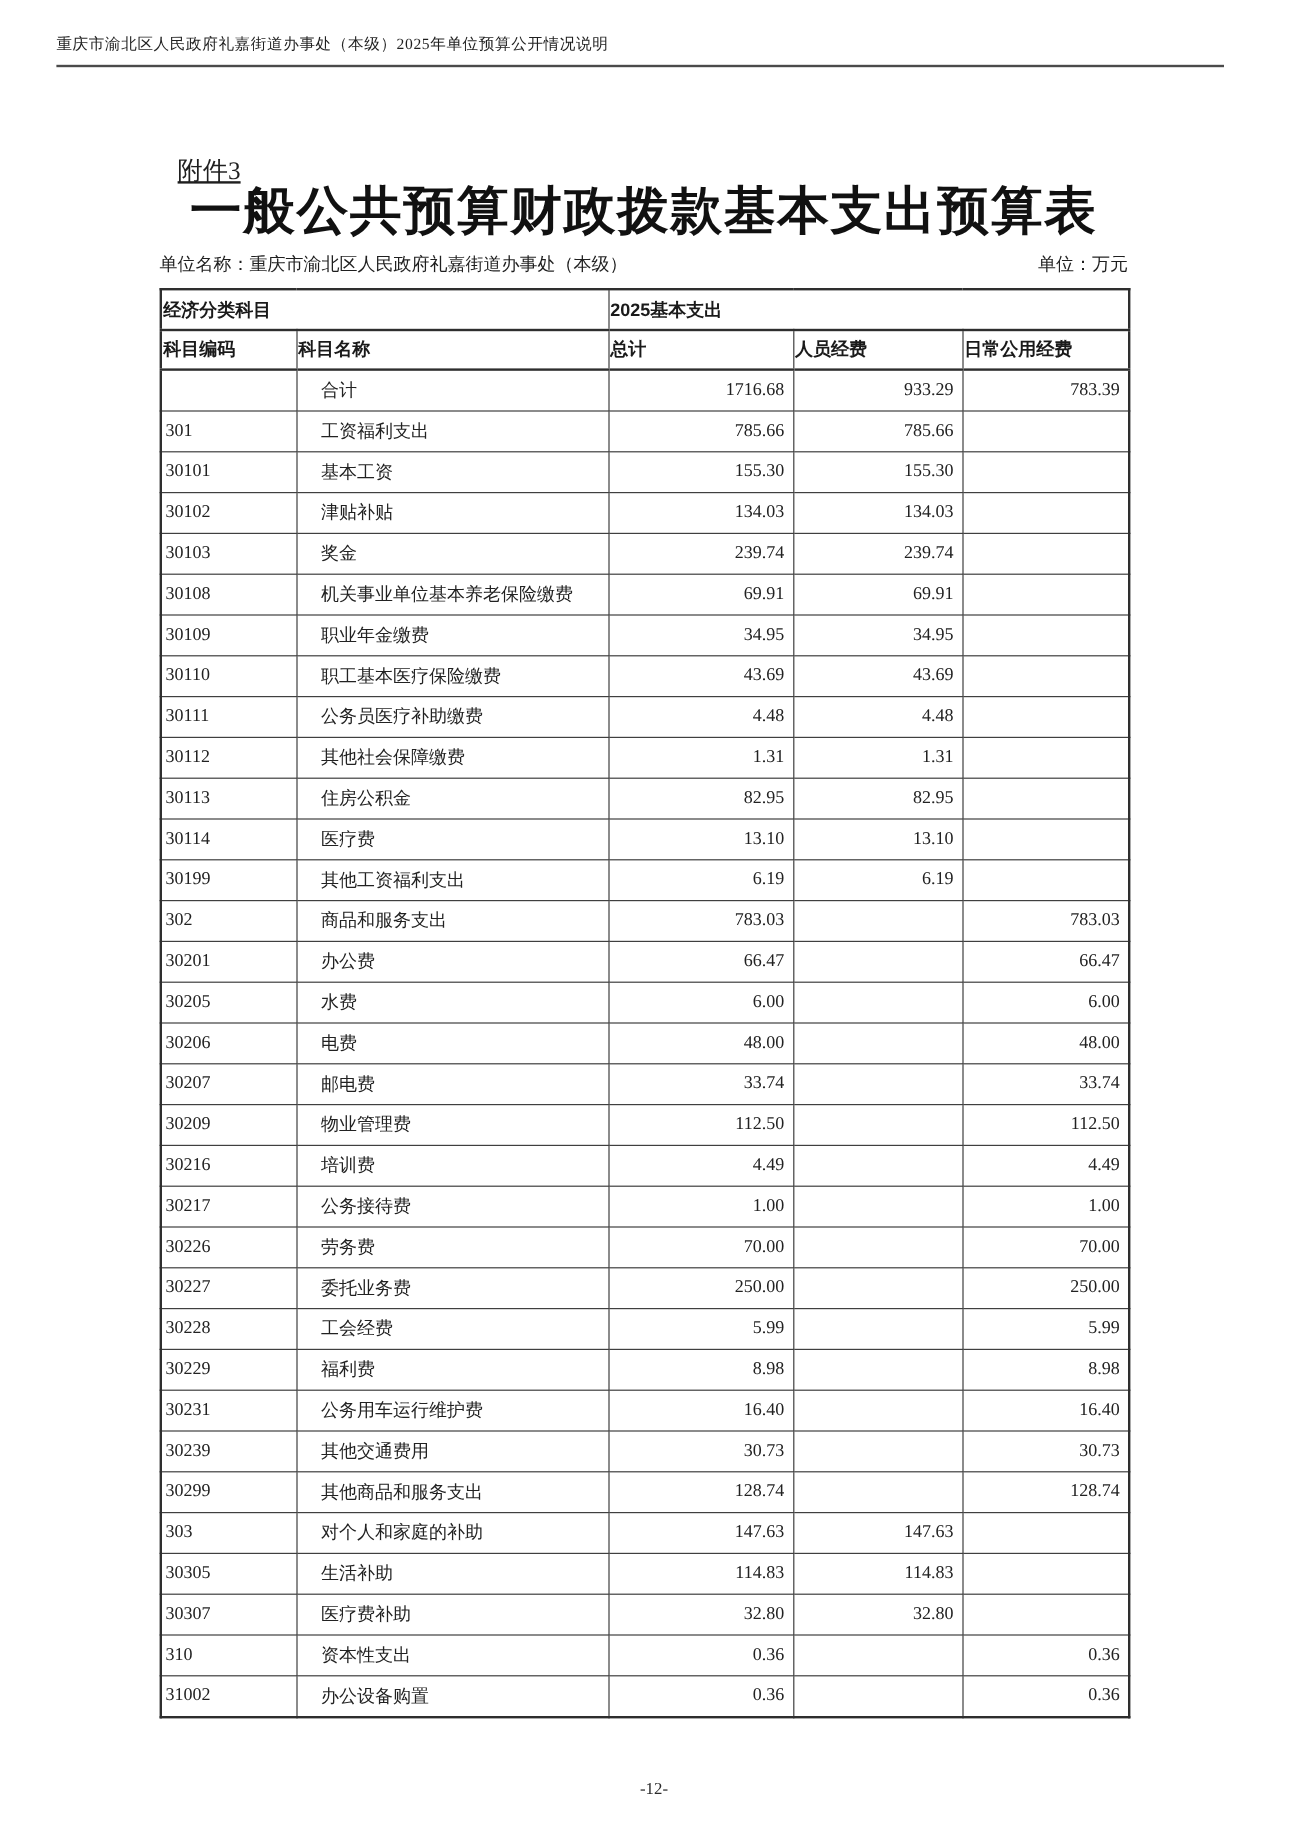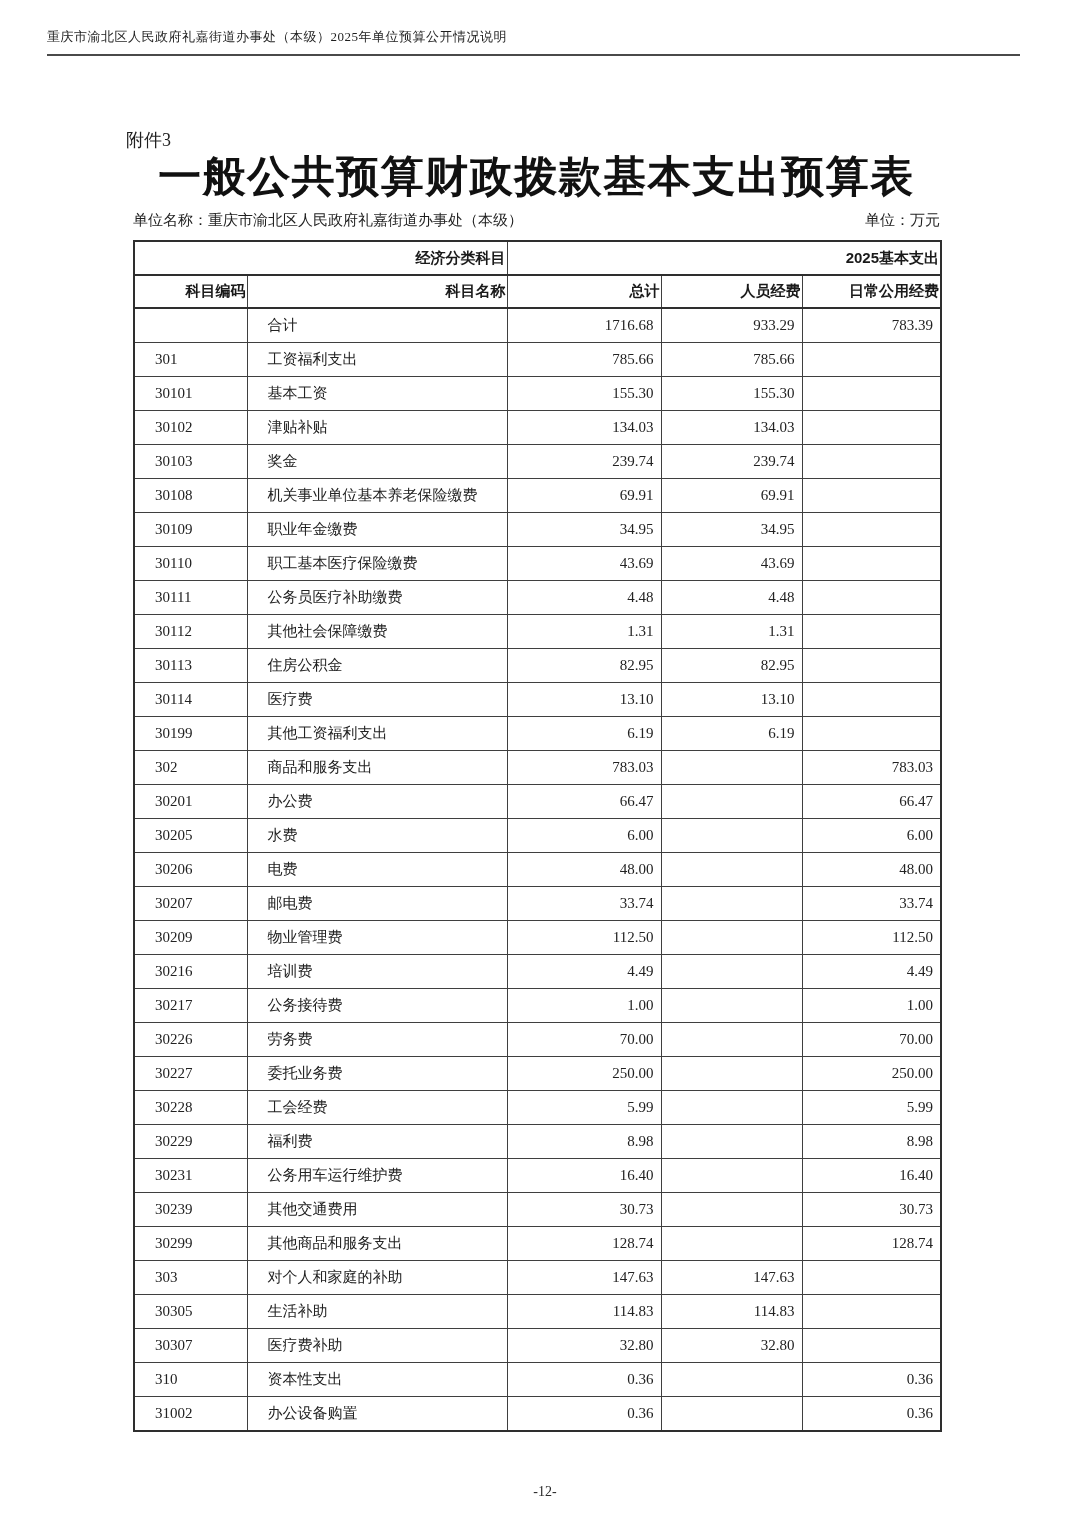--- a/index.html
+++ b/index.html
@@ -18,22 +18,23 @@
     left: 47px;
     right: 54px;
     font-size: 13px;
     letter-spacing: 0.5px;
     padding-bottom: 8px;
     border-bottom: 2.5px solid #4a4a4a;
   }
   .attachment {
     position: absolute;
     top: 128px;
-    left: 126px;
-    font-size: 18px;
+    left: 148px;
+    font-size: 21px;
+    text-decoration: underline;
   }
   .doc-title {
     position: absolute;
     top: 152px;
     left: 133px;
     width: 807px;
     text-align: center;
     font-size: 43px;
     font-weight: 700;
     letter-spacing: 1.5px;
@@ -61,31 +62,31 @@
   }
   .budget-table th, .budget-table td {
     border: 1.5px solid #3f3f3f;
     overflow: hidden;
     white-space: nowrap;
   }
   .budget-table thead th {
     font-family: "Liberation Sans", "DejaVu Sans", sans-serif;
     font-weight: 700;
     font-size: 15px;
-    text-align: right;
+    text-align: left;
     color: #1a1a1a;
   }
   .budget-table thead tr.group-row th { height: 30px; border-bottom: 2px solid #2e2e2e; }
   .budget-table thead tr.col-row th { height: 29px; border-bottom: 2px solid #2e2e2e; margin-top: 24px; }
   .budget-table tbody td {
     height: 31px;
     font-size: 15px;
     color: #222;
   }
-  .budget-table td.c0 { text-align: left; padding-left: 20px; }
+  .budget-table td.c0 { text-align: left; padding-left: 3px; }
   .budget-table td.c1 { text-align: left; padding-left: 20px; }
   .budget-table td.c2, .budget-table td.c3, .budget-table td.c4 {
     text-align: right; padding-right: 7px;
   }
   .page-footer {
     position: absolute;
     left: 16px;
     right: 0;
     bottom: 20px;
     text-align: center;

